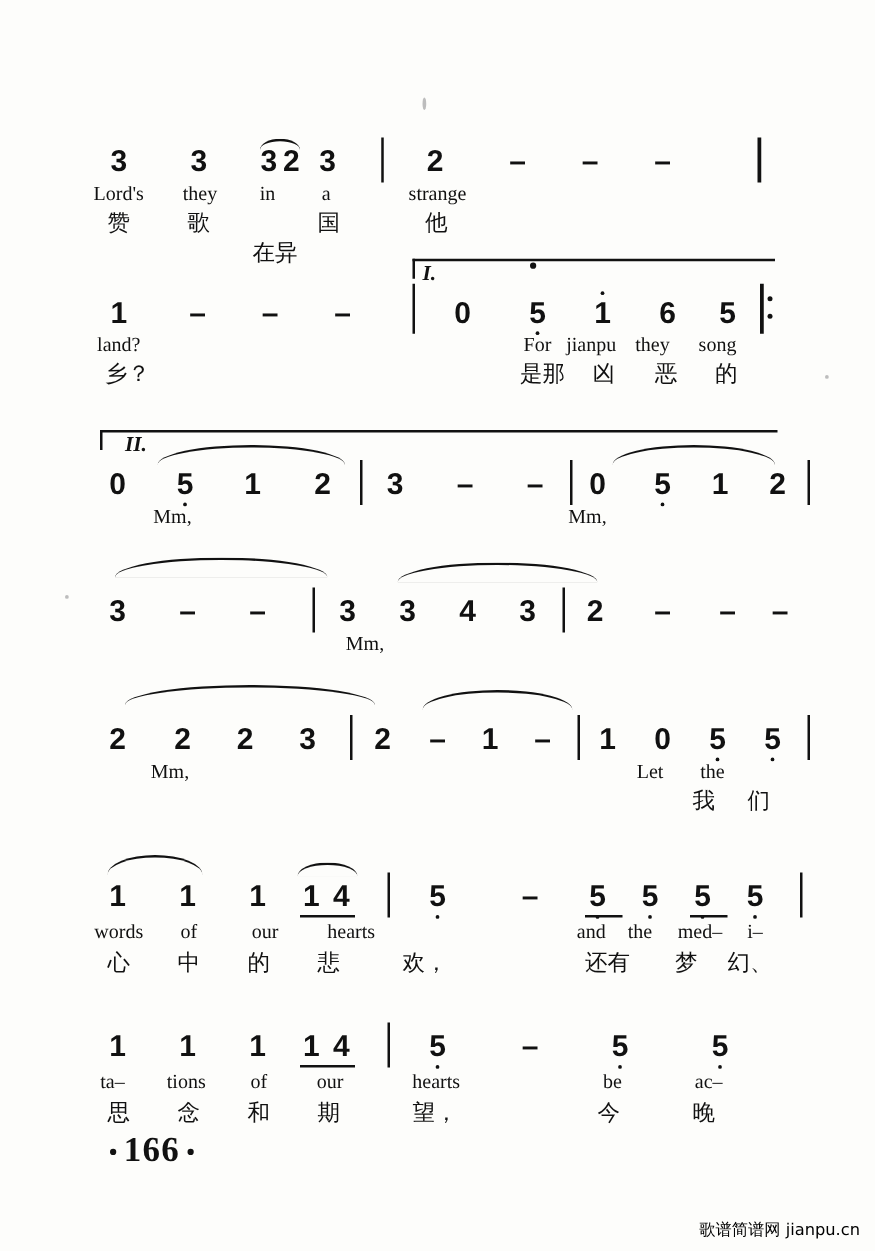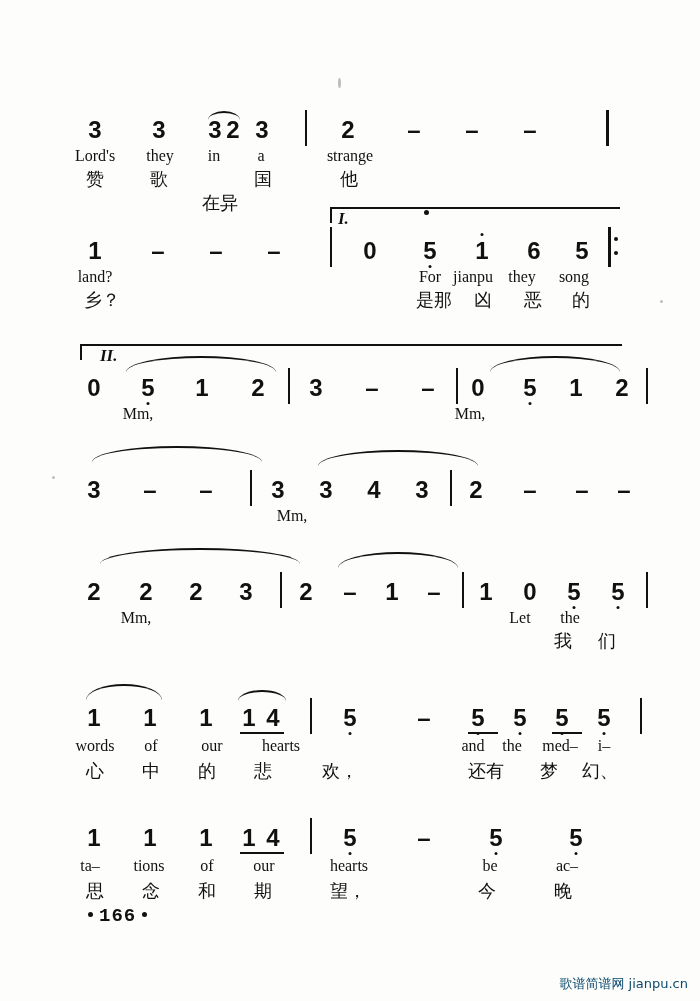--- a/index.html
+++ b/index.html
@@ -149,41 +149,41 @@
     border-top: 2px solid #111;
     border-radius: 50% / 100% 100% 0 0;
     height: 7px;
   }
 
   
   .pagenum {
     position: absolute;
     left: 88px;
     top: 905px;
-    font-size: 19px;
+    font-size: 28px;
     font-weight: bold;
-    font-family: Liberation Mono, monospace;
+    font-family: Liberation Serif, serif;
     letter-spacing: 1px;
   }
   .pagenum .pdot {
     display: inline-block;
     width: 5px; height: 5px;
     background: #111;
     border-radius: 50%;
     vertical-align: middle;
     margin: 0 6px 3px 0;
   }
   .pagenum .pdot.r { margin: 0 0 3px 6px; }
 
   .watermark {
     position: absolute;
     right: 12px;
     bottom: 8px;
     font-size: 13px;
-    color: #0c4a6e;
+    color: #000000;
     font-family: "DejaVu Sans", sans-serif;
     white-space: nowrap;
   }
 
   .speck {
     position: absolute;
     background: #bdbdbd;
     border-radius: 50%;
   }
 </style>

